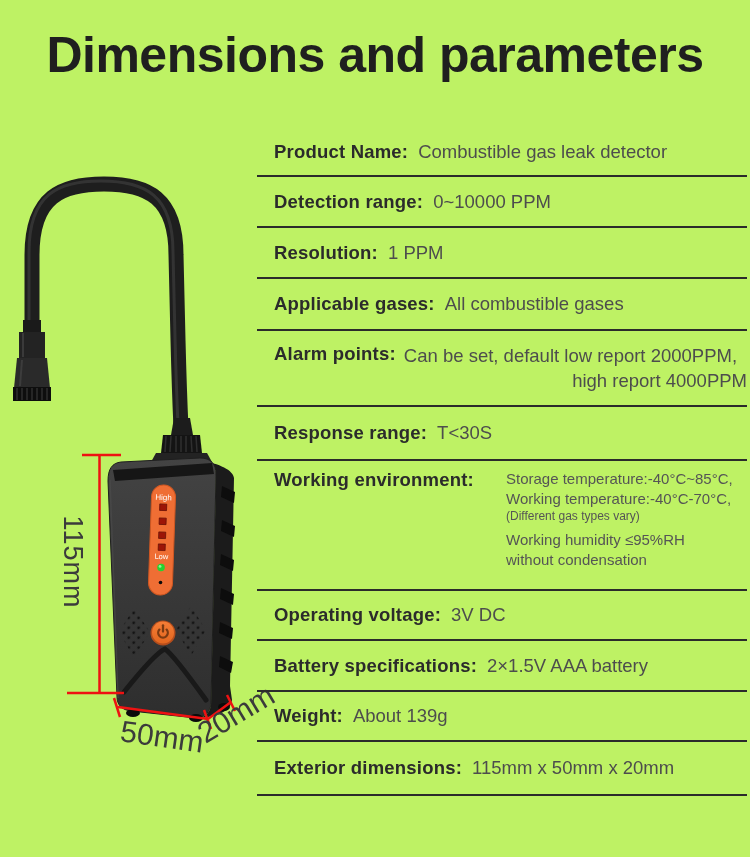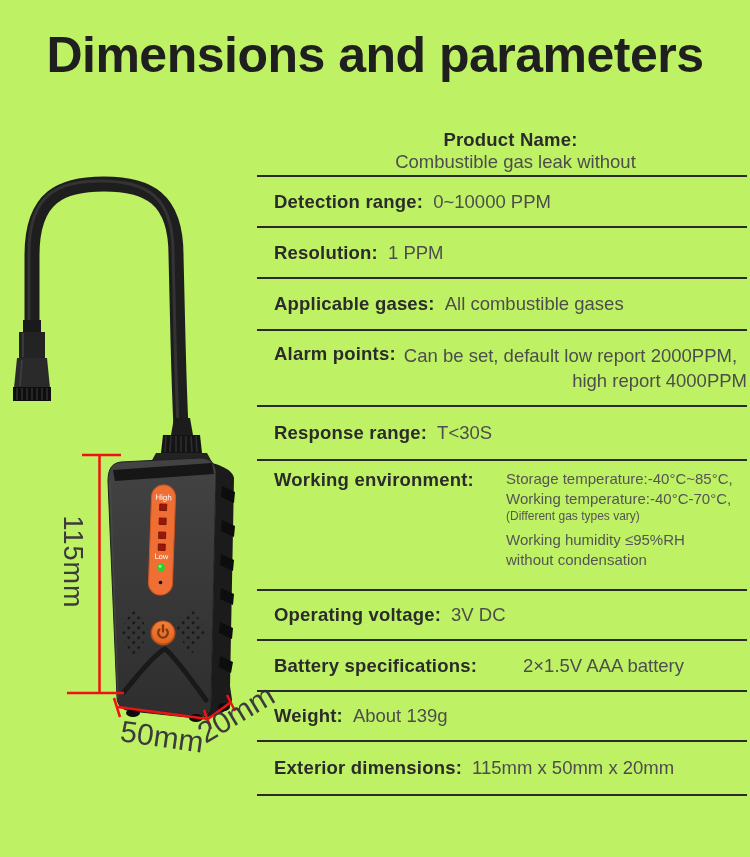--- a/index.html
+++ b/index.html
@@ -12,29 +12,29 @@
   .device-area svg{position:absolute;left:0;top:0;}
   .dim{position:absolute;color:#3b3b3b;white-space:nowrap;}
   .dim-115{left:72px;top:432px;font-size:27px;letter-spacing:1px;
            transform:translate(-50%,-50%) rotate(90deg);}
   .dim-50{left:162px;top:607px;font-size:30px;transform:translate(-50%,-50%) rotate(8deg);}
   .dim-20{left:236px;top:584px;font-size:30px;transform:translate(-50%,-50%) rotate(-31deg);}
   
   .specs{position:absolute;left:257px;top:129px;width:490px;color:#4d4d4d;}
   .row{display:flex;align-items:center;border-bottom:2px solid #2b2b2b;
        padding-left:17px;box-sizing:border-box;}
-  .row:nth-child(1){min-height:48px;flex-direction:column;}
+  .row:nth-child(1){min-height:48px;}
   .row:nth-child(2){min-height:51px;}
   .row:nth-child(3){min-height:51px;}
   .row:nth-child(4){min-height:52px;}
   .row:nth-child(5){min-height:76px;align-items:flex-start;padding-top:12px;}
   .row:nth-child(6){min-height:54px;}
   .row:nth-child(7){min-height:130px;align-items:flex-start;padding-top:8px;}
   .row:nth-child(8){min-height:50px;}
-  .row:nth-child(9){min-height:51px;gap:36px;}
+  .row:nth-child(9){min-height:51px;}
   .row:nth-child(10){min-height:50px;}
   .row:nth-child(11){min-height:54px;}
   .lbl{font-weight:bold;color:#2b2b2b;font-size:18.5px;letter-spacing:0.2px;white-space:nowrap;}
   .val{font-size:18.5px;color:#4d4d4d;margin-left:10px;}
   .val-block{display:block;flex:1;line-height:25px;margin-left:8px;}
   .val-line2{display:block;text-align:right;}
   .lbl-env{width:232px;flex:0 0 232px;}
   .env-block{display:block;flex:1;margin-left:0;font-size:15px;line-height:20px;color:#555;}
   .env-line{display:block;}
   .env-note{display:block;font-size:12px;line-height:15px;color:#555;}
@@ -170,21 +170,21 @@
 
     <div class="dim dim-115">115mm</div>
     <div class="dim dim-50">50mm</div>
     <div class="dim dim-20">20mm</div>
   </div>
 
   <div class="specs">
 
     <div class="row">
       <span class="lbl">Product Name:</span>
-      <span class="val">Combustible gas leak without</span>
+      <span class="val">Combustible gas leak detector</span>
     </div>
 
     <div class="row">
       <span class="lbl">Detection range:</span>
       <span class="val">0~10000 PPM</span>
     </div>
 
     <div class="row">
       <span class="lbl">Resolution:</span>
       <span class="val">1 PPM</span>

